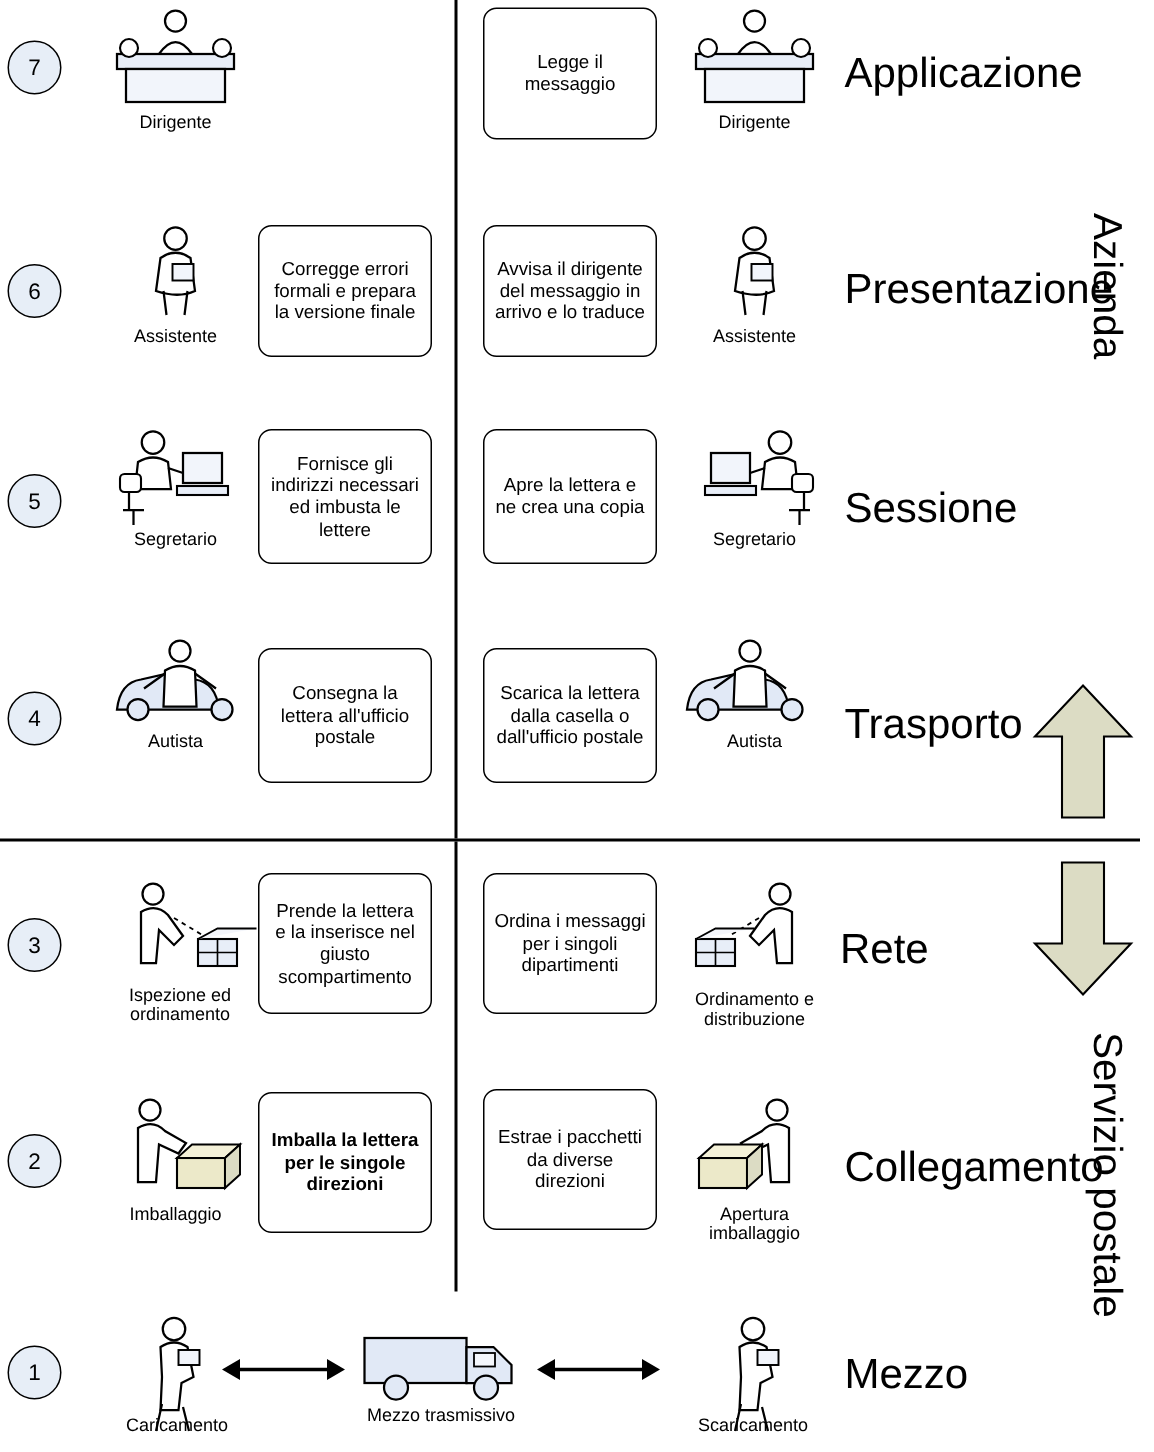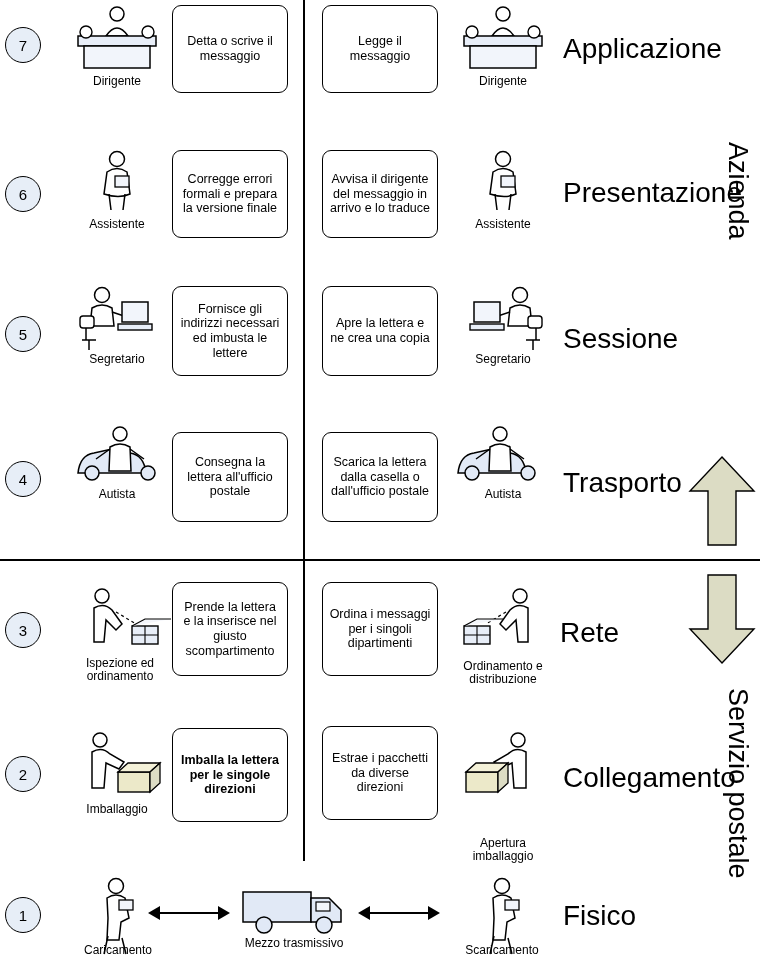--- a/index.html
+++ b/index.html
@@ -110,21 +110,20 @@
   <svg class="abs fig" style="left:70px; top:4px;" width="94" height="70" viewBox="0 0 94 70">
     <circle cx="47" cy="10" r="7" fill="#ffffff" stroke="#000000" stroke-width="1.5"></circle>
     <path d="M36 32 q11 -16 22 0 z" fill="#ffffff" stroke="#000000" stroke-width="1.5"></path>
     <rect x="8" y="32" width="78" height="10" fill="#e8eef8" stroke="#000000" stroke-width="1.5"></rect>
     <rect x="14" y="42" width="66" height="22" fill="#f2f5fb" stroke="#000000" stroke-width="1.5"></rect>
     <circle cx="16" cy="28" r="6" fill="#ffffff" stroke="#000000" stroke-width="1.4"></circle>
     <circle cx="78" cy="28" r="6" fill="#ffffff" stroke="#000000" stroke-width="1.4"></circle>
   </svg>
   <div class="abs role-label" style="left:50px; top:75px; width:134px;">Dirigente</div>
 
-  <div class="abs note" style="left:172px; top:5px; width:116px; height:88px;">Detta o scrive il messaggio</div>
 
   <div class="abs note" style="left:322px; top:5px; width:116px; height:88px;">Legge il messaggio</div>
 
   <svg class="abs fig" style="left:456px; top:4px;" width="94" height="70" viewBox="0 0 94 70">
     <circle cx="47" cy="10" r="7" fill="#ffffff" stroke="#000000" stroke-width="1.5"></circle>
     <path d="M36 32 q11 -16 22 0 z" fill="#ffffff" stroke="#000000" stroke-width="1.5"></path>
     <rect x="8" y="32" width="78" height="10" fill="#e8eef8" stroke="#000000" stroke-width="1.5"></rect>
     <rect x="14" y="42" width="66" height="22" fill="#f2f5fb" stroke="#000000" stroke-width="1.5"></rect>
     <circle cx="16" cy="28" r="6" fill="#ffffff" stroke="#000000" stroke-width="1.4"></circle>
     <circle cx="78" cy="28" r="6" fill="#ffffff" stroke="#000000" stroke-width="1.4"></circle>
@@ -260,21 +259,21 @@
 
   <div class="abs note" style="left:322px; top:726px; width:116px; height:94px;">Estrae i pacchetti da diverse direzioni</div>
 
   <svg class="abs fig" style="left:458px; top:730px;" width="86" height="68" viewBox="0 0 86 68">
     <circle cx="60" cy="10" r="7" fill="#ffffff" stroke="#000000" stroke-width="1.5"></circle>
     <path d="M68 22 q-10 -6 -18 2 l-14 8 l5 7 l13 -6 l2 25 l12 0 z" fill="#ffffff" stroke="#000000" stroke-width="1.5"></path>
     <rect x="8" y="42" width="32" height="20" fill="#ece9c9" stroke="#000000" stroke-width="1.4"></rect>
     <path d="M8 42 l10 -9 l32 0 l-10 9 z" fill="#f4f1d8" stroke="#000000" stroke-width="1.3"></path>
     <path d="M40 42 l10 -9 l0 20 l-10 9 z" fill="#dcdcc4" stroke="#000000" stroke-width="1.3"></path>
   </svg>
-  <div class="abs role-label" style="left:420px; top:837px; width:166px;">Apertura
+  <div class="abs role-label" style="left:420px; top:803px; width:166px;">Apertura
 imballaggio</div>
 
   <div class="abs layer-name" style="left:563px; top:762px;">Collegamento</div>
 
   <div class="abs layer-num" style="left:5px; top:897px;">1</div>
 
   <svg class="abs fig" style="left:92px; top:876px;" width="52" height="80" viewBox="0 0 52 80">
     <circle cx="24" cy="10" r="7.5" fill="#ffffff" stroke="#000000" stroke-width="1.5"></circle>
     <path d="M15 22 q9 -6 18 0 l4 20 l-8 4 l-2 18 l-12 0 l1 -22 z" fill="#ffffff" stroke="#000000" stroke-width="1.5"></path>
     <rect x="27" y="24" width="14" height="10" fill="#f2f5fb" stroke="#000000" stroke-width="1.3"></rect>
@@ -304,15 +303,15 @@
   </svg>
 
   <svg class="abs fig" style="left:478px; top:876px;" width="52" height="80" viewBox="0 0 52 80">
     <circle cx="24" cy="10" r="7.5" fill="#ffffff" stroke="#000000" stroke-width="1.5"></circle>
     <path d="M15 22 q9 -6 18 0 l4 20 l-8 4 l-2 18 l-12 0 l1 -22 z" fill="#ffffff" stroke="#000000" stroke-width="1.5"></path>
     <rect x="27" y="24" width="14" height="10" fill="#f2f5fb" stroke="#000000" stroke-width="1.3"></rect>
     <path d="M16 60 l-4 18 M30 62 l4 16" stroke="#000000" stroke-width="1.5" fill="none"></path>
   </svg>
   <div class="abs role-label" style="left:432px; top:944px; width:140px;">Scaricamento</div>
 
-  <div class="abs layer-name" style="left:563px; top:900px;">Fisico</div>
+  <div class="abs layer-name" style="left:563px; top:900px;">Mezzo</div>
 
 </div>
 
 </body></html>

